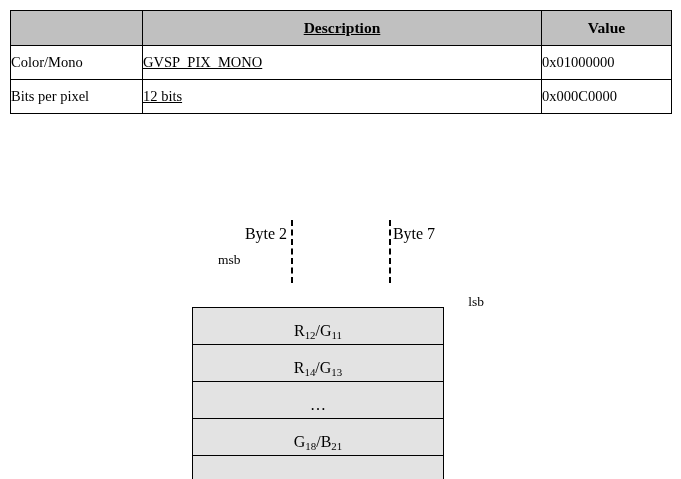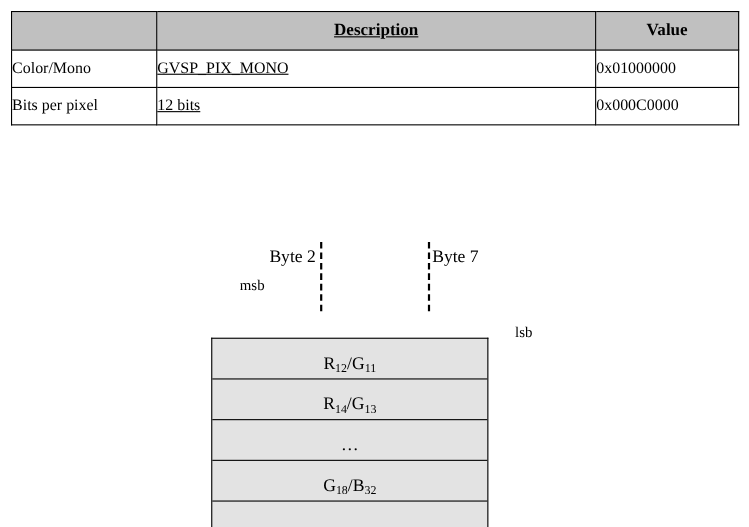--- a/index.html
+++ b/index.html
@@ -174,20 +174,20 @@
     <div class="byte-row">
       <span class="row-text">R<sub>12</sub>/G<sub>11</sub></span>
     </div>
     <div class="byte-row">
       <span class="row-text">R<sub>14</sub>/G<sub>13</sub></span>
     </div>
     <div class="byte-row">
       <span class="row-text">…</span>
     </div>
     <div class="byte-row">
-      <span class="row-text">G<sub>18</sub>/B<sub>32</sub></span>
+      <span class="row-text">G<sub>18</sub>/B<sub>21</sub></span>
     </div>
     <div class="byte-row">
       <span class="row-text">…</span>
     </div>
   </div>
 
 </div>
 
 </body></html>

